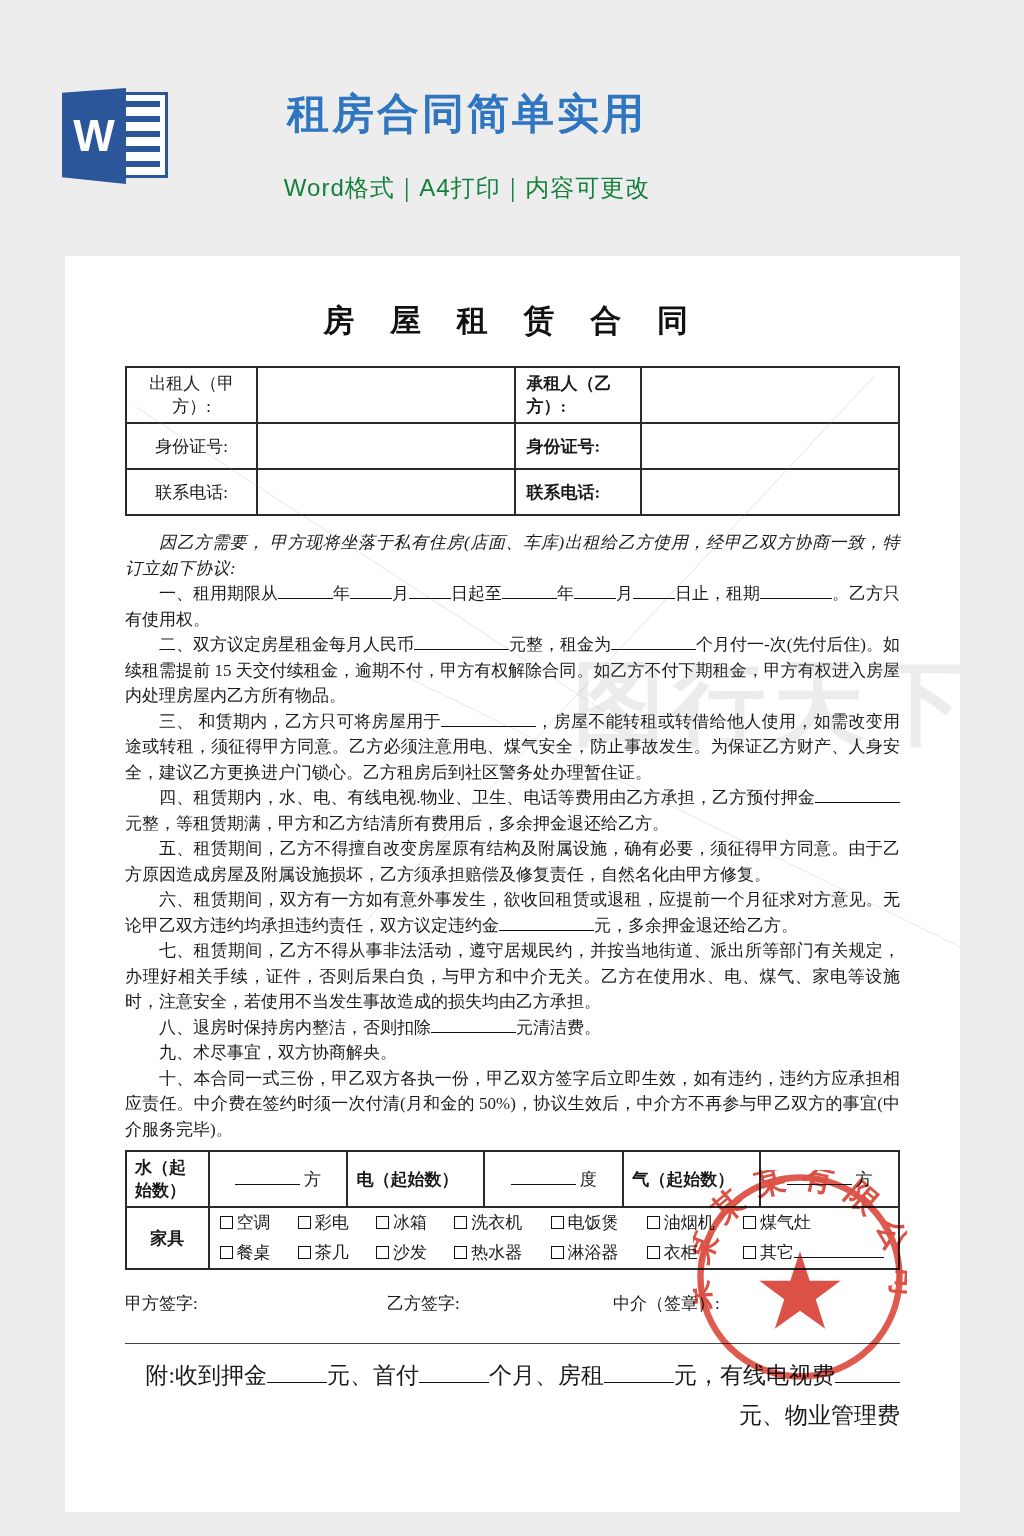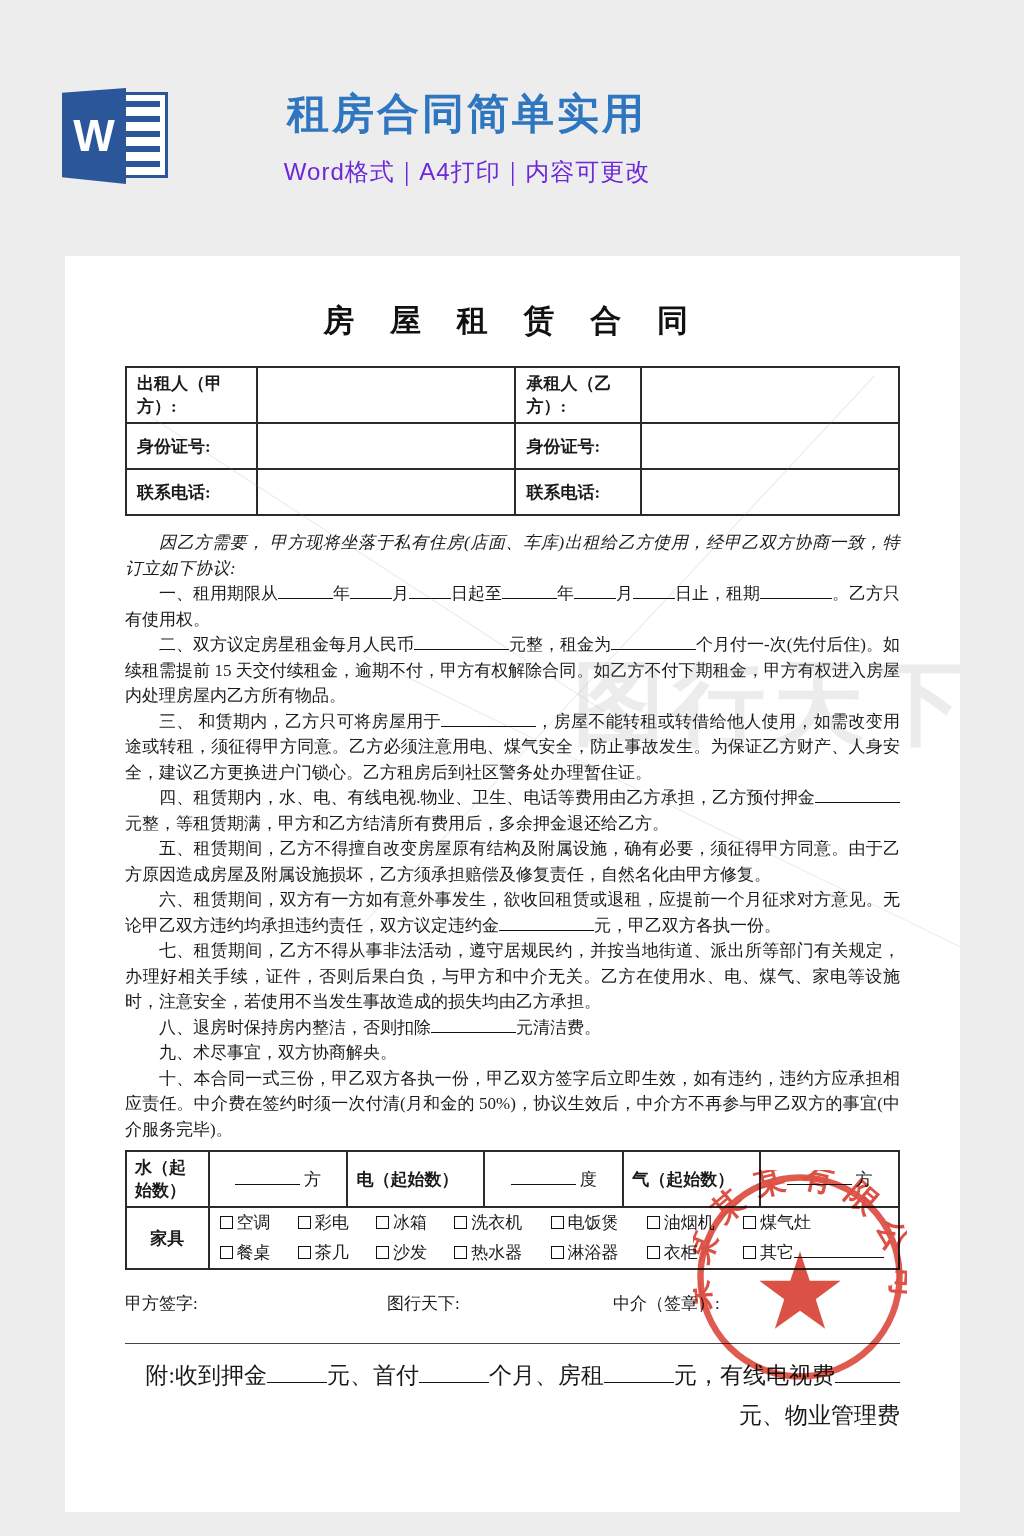--- a/index.html
+++ b/index.html
@@ -27,36 +27,36 @@
     display:flex; align-items:center; justify-content:center;
   }
   .wi-panel span { color:#fff; font-family:"Liberation Sans",sans-serif; font-weight:bold; font-size:44px; }
   .header-text { position:absolute; left:0; width:844px; text-align:center; }
   .header-title {
     font-family:"Liberation Sans","DejaVu Sans",sans-serif;
     font-weight:bold; font-size:42px; color:#2e76c0; letter-spacing:3px;
     padding-left:90px;
   }
   .header-subtitle {
-    margin-top:14px; font-family:"Liberation Sans","DejaVu Sans",sans-serif;
-    font-size:24px; color:#6d28d9; letter-spacing:1px; padding-left:90px;
+    margin-top:30px; font-family:"Liberation Sans","DejaVu Sans",sans-serif;
+    font-size:24px; color:#15803d; letter-spacing:1px; padding-left:90px;
   }
   
   .page {
     position:absolute; left:65px; top:256px; width:895px; height:1256px;
     background:#ffffff; padding:44px 60px 0 60px; overflow:hidden;
   }
   .doc-title {
     text-align:center; font-size:31px; font-weight:bold; letter-spacing:14px;
     margin-bottom:24px; color:#111;
   }
   
   table { border-collapse:collapse; width:100%; }
   .party-table td { border:2px solid #2a2a2a; height:46px; padding:4px 10px; font-size:17px; }
-  .party-table .lbl { font-weight:bold; width:132px; }
+  .party-table .lbl { font-weight:normal; width:132px;text-align:center; }
   .party-table .lbl2 { font-weight:bold; width:126px; }
   .party-table .val { width:260px; }
   
   .clauses { margin-top:14px; font-size:17px; line-height:25.5px; text-align:justify; }
   .clauses p { text-indent:2em; }
   .kai { font-style:italic; letter-spacing:0.5px; }
   .bl { display:inline-block; border-bottom:1.5px solid #111; height:15px; vertical-align:baseline; }
   .w42{width:42px}.w55{width:55px}.w60{width:60px}.w65{width:65px}
   .w70{width:70px}.w72{width:72px}.w85{width:85px}.w90{width:90px}.w95{width:95px}
   
@@ -144,21 +144,21 @@
   </tbody>
     </table>
 
   <div class="clauses">
     <p class="kai">因乙方需要， 甲方现将坐落于私有住房(店面、车库)出租给乙方使用，经甲乙双方协商一致，特订立如下协议:</p>
     <p><span>一、租用期限从</span><span class="bl w55"></span><span>年</span><span class="bl w42"></span><span>月</span><span class="bl w42"></span><span>日起至</span><span class="bl w55"></span><span>年</span><span class="bl w42"></span><span>月</span><span class="bl w42"></span><span>日止，租期</span><span class="bl w72"></span><span>。乙方只有使用权。</span></p>
     <p><span>二、双方议定房星租金每月人民币</span><span class="bl w95"></span><span>元整，租金为</span><span class="bl w85"></span><span>个月付一-次(先付后住)。如续租需提前 15 天交付续租金，逾期不付，甲方有权解除合同。如乙方不付下期租金，甲方有权进入房屋内处理房屋内乙方所有物品。</span></p>
     <p><span>三、 和赁期内，乙方只可将房屋用于</span><span class="bl w95"></span><span>，房屋不能转租或转借给他人使用，如需改变用途或转租，须征得甲方同意。乙方必须注意用电、煤气安全，防止事故发生。为保证乙方财产、人身安全，建议乙方更换进户门锁心。乙方租房后到社区警务处办理暂住证。</span></p>
     <p><span>四、租赁期内，水、电、有线电视.物业、卫生、电话等费用由乙方承担，乙方预付押金</span><span class="bl w85"></span><span>元整，等租赁期满，甲方和乙方结清所有费用后，多余押金退还给乙方。</span></p>
     <p><span>五、租赁期间，乙方不得擅自改变房屋原有结构及附属设施，确有必要，须征得甲方同意。由于乙方原因造成房屋及附属设施损坏，乙方须承担赔偿及修复责任，自然名化由甲方修复。</span></p>
-    <p><span>六、租赁期间，双方有一方如有意外事发生，欲收回租赁或退租，应提前一个月征求对方意见。无论甲乙双方违约均承担违约责任，双方议定违约金</span><span class="bl w95"></span><span>元，甲乙双方各执一份。</span></p>
+    <p><span>六、租赁期间，双方有一方如有意外事发生，欲收回租赁或退租，应提前一个月征求对方意见。无论甲乙双方违约均承担违约责任，双方议定违约金</span><span class="bl w95"></span><span>元，多余押金退还给乙方。</span></p>
     <p><span>七、租赁期间，乙方不得从事非法活动，遵守居规民约，并按当地街道、派出所等部门有关规定，办理好相关手续，证件，否则后果白负，与甲方和中介无关。乙方在使用水、电、煤气、家电等设施时，注意安全，若使用不当发生事故造成的损失均由乙方承担。</span></p>
     <p><span>八、退房时保持房内整洁，否则扣除</span><span class="bl w85"></span><span>元清洁费。</span></p>
     <p><span>九、术尽事宜，双方协商解央。</span></p>
     <p><span>十、本合同一式三份，甲乙双方各执一份，甲乙双方签字后立即生效，如有违约，违约方应承担相应责任。中介费在签约时须一次付清(月和金的 50%)，协议生效后，中介方不再参与甲乙双方的事宜(中介服务完毕)。</span></p>
   </div>
 
   <table class="utility-table">
     <tbody>
         <tr>
       <td class="u-lbl">水（起始数）</td>
@@ -190,21 +190,21 @@
           <span class="cb-item"><span class="cbox"></span><span>其它</span><span class="bl w90"></span></span>
         </div>
       </td>
     </tr>
   </tbody>
     </table>
 
 
   <div class="sig-row">
     <span class="sig-a">甲方签字:</span>
-    <span class="sig-b">图行天下:</span>
+    <span class="sig-b">乙方签字:</span>
     <span class="sig-c">中介（签章）:</span>
   </div>
 
   <div class="divider"></div>
 
   <div class="attach">
     <div><span>附:收到押金</span><span class="bl w60"></span><span>元、首付</span><span class="bl w70"></span><span>个月、房租</span><span class="bl w70"></span><span>元，有线电视费</span><span class="bl w65"></span><span>元、物业管理费</span></div>
 
   </div>
 

